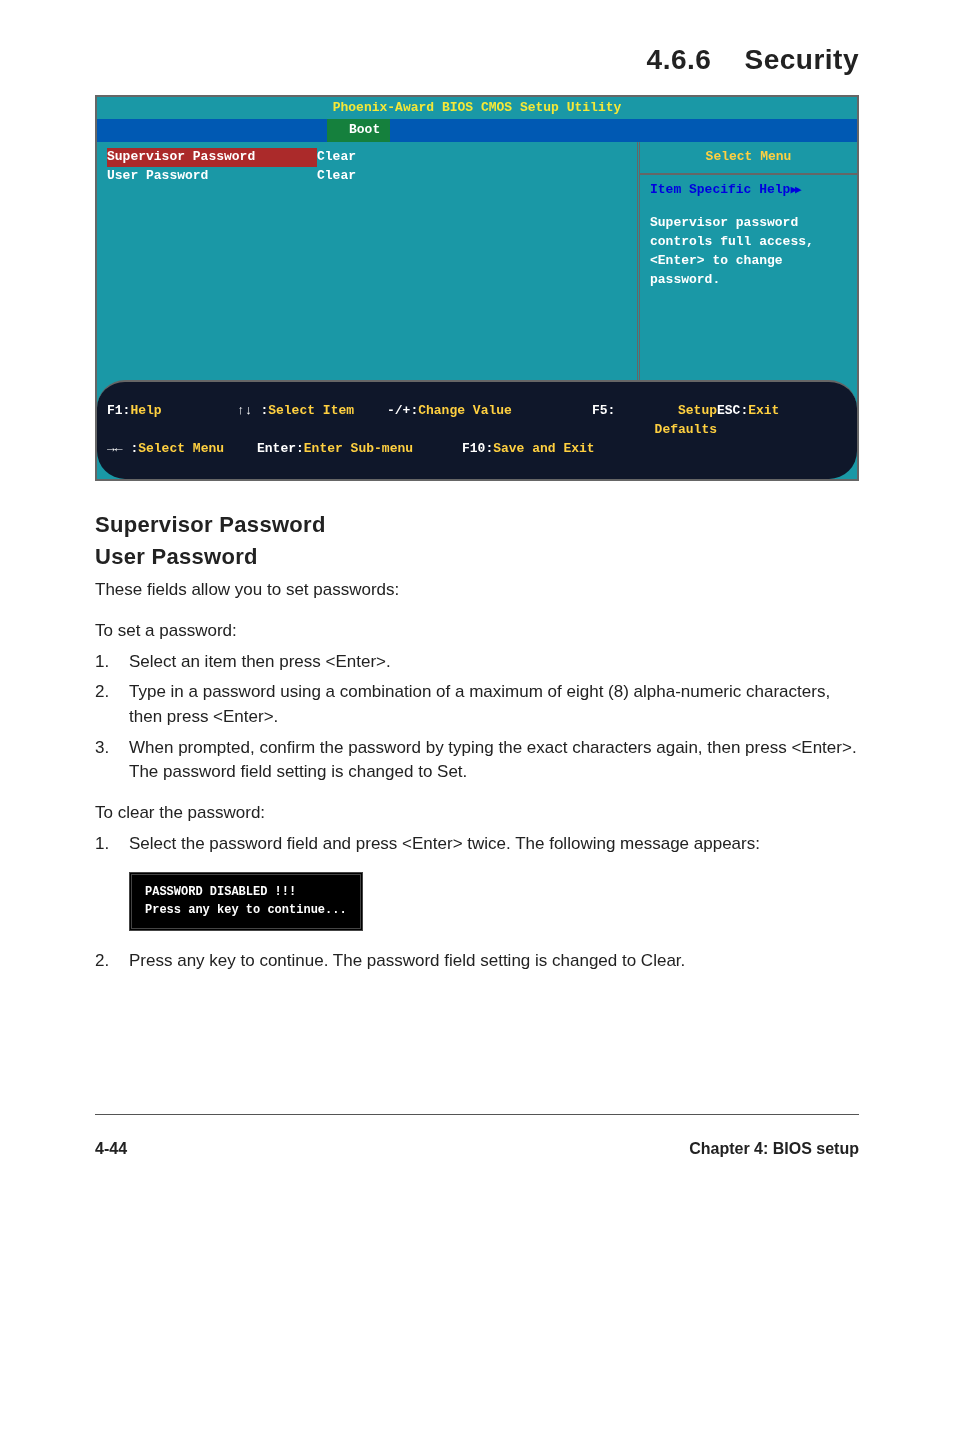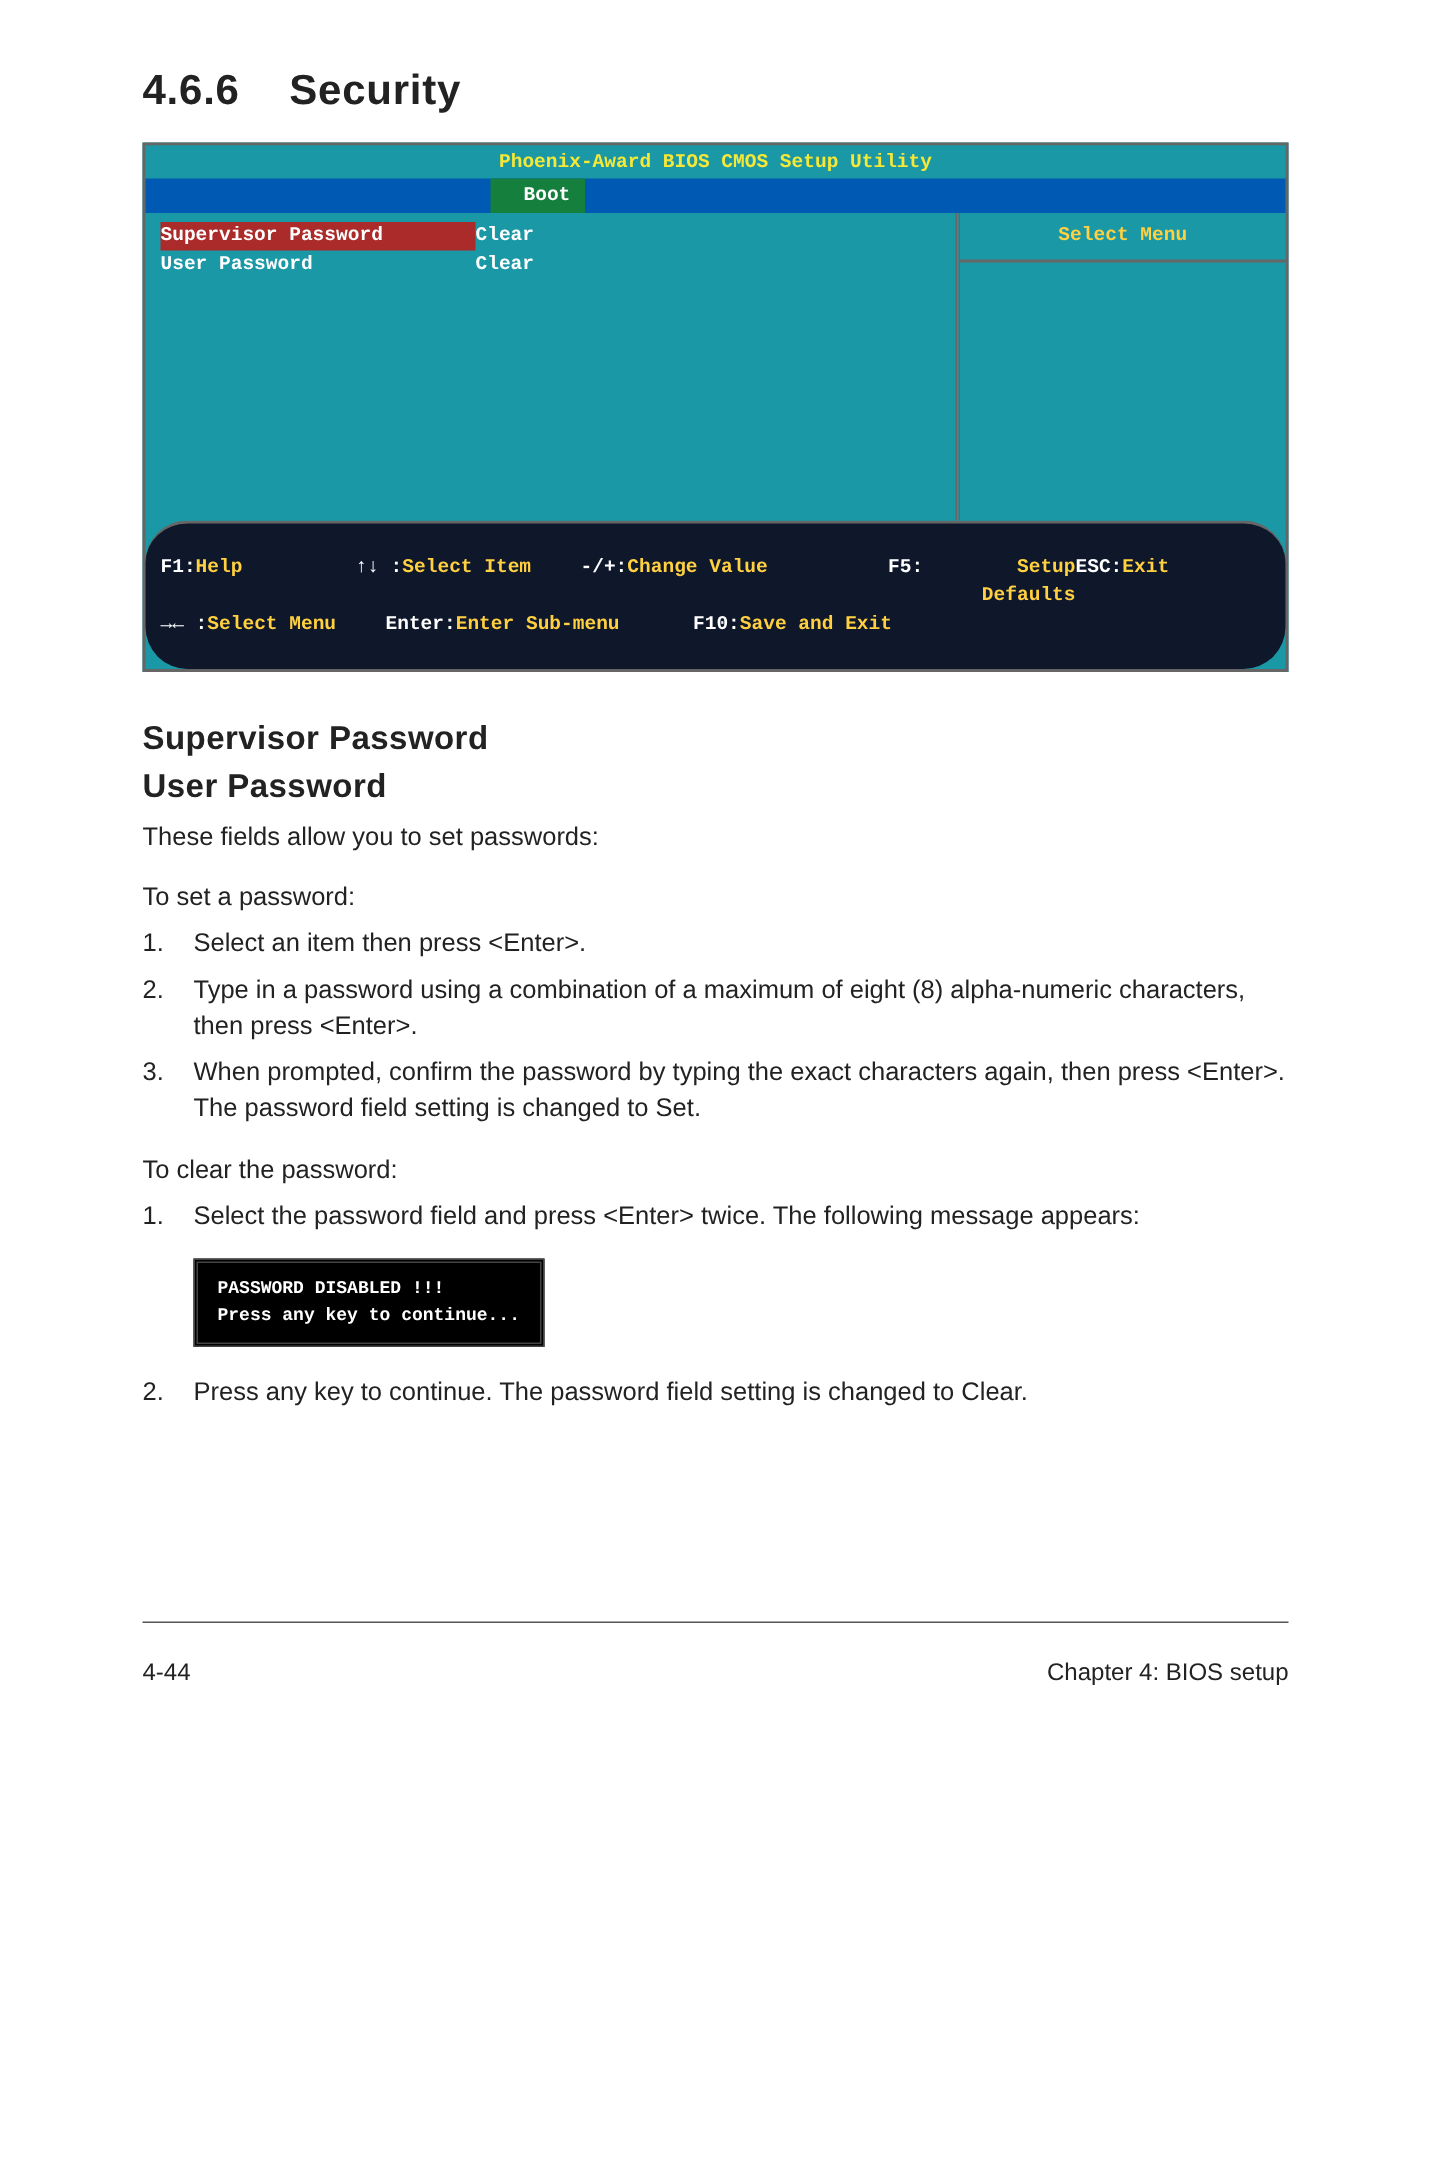--- a/index.html
+++ b/index.html
@@ -11,20 +11,21 @@
     padding: 40px 95px 20px 95px;
     font-size: 17px;
     line-height: 1.45;
   }
   .section-title {
     font-family: Arial, Helvetica, sans-serif;
     font-size: 28px;
     font-weight: 700;
     margin-bottom: 14px;
     letter-spacing: 0.5px;
+    text-align: right;
   }
 
   
   .bios {
     font-family: "Courier New", monospace;
     font-size: 13px;
     font-weight: 600;
     border: 2px solid #666;
     background: #1a98a6;
     color: #fff;
@@ -154,21 +155,21 @@
     white-space: pre;
   }
 
   .page-foot {
     display: flex;
     justify-content: space-between;
     border-top: 1.5px solid #555;
     margin-top: 140px;
     padding-top: 22px;
     font-size: 16px;
-    font-weight: 400;
+    font-weight: 700;
   }
 </style>
 </head>
 <body>
 
 <div class="section-title">
   <span>4.6.6</span>
   &nbsp;&nbsp;
   <span>Security</span>
 </div>
@@ -187,20 +188,26 @@
           <span class="v">Clear</span>
         </div>
         <div class="bios-row">
           <span class="k">User Password</span>
           <span class="v">Clear</span>
         </div>
       </div>
     </div>
     <div class="bios-right">
       <div class="bios-subtitle">Select Menu</div>
+      <div class="bios-help">
+        <div class="h1">
+          <span>Item Specific Help</span><span class="tri">▶▶</span>
+        </div>
+        <div>Supervisor password controls full access, &lt;Enter&gt; to change password.</div>
+      </div>
     </div>
   </div>
   <div class="bios-foot">
     <div class="cell foot-col1">
         <span class="lbl">F1:</span>
         <span class="val">Help</span>
       </div>
     <div class="cell foot-col2">
         <span class="lbl">↑↓ :</span>
         <span class="val"> Select Item</span>

